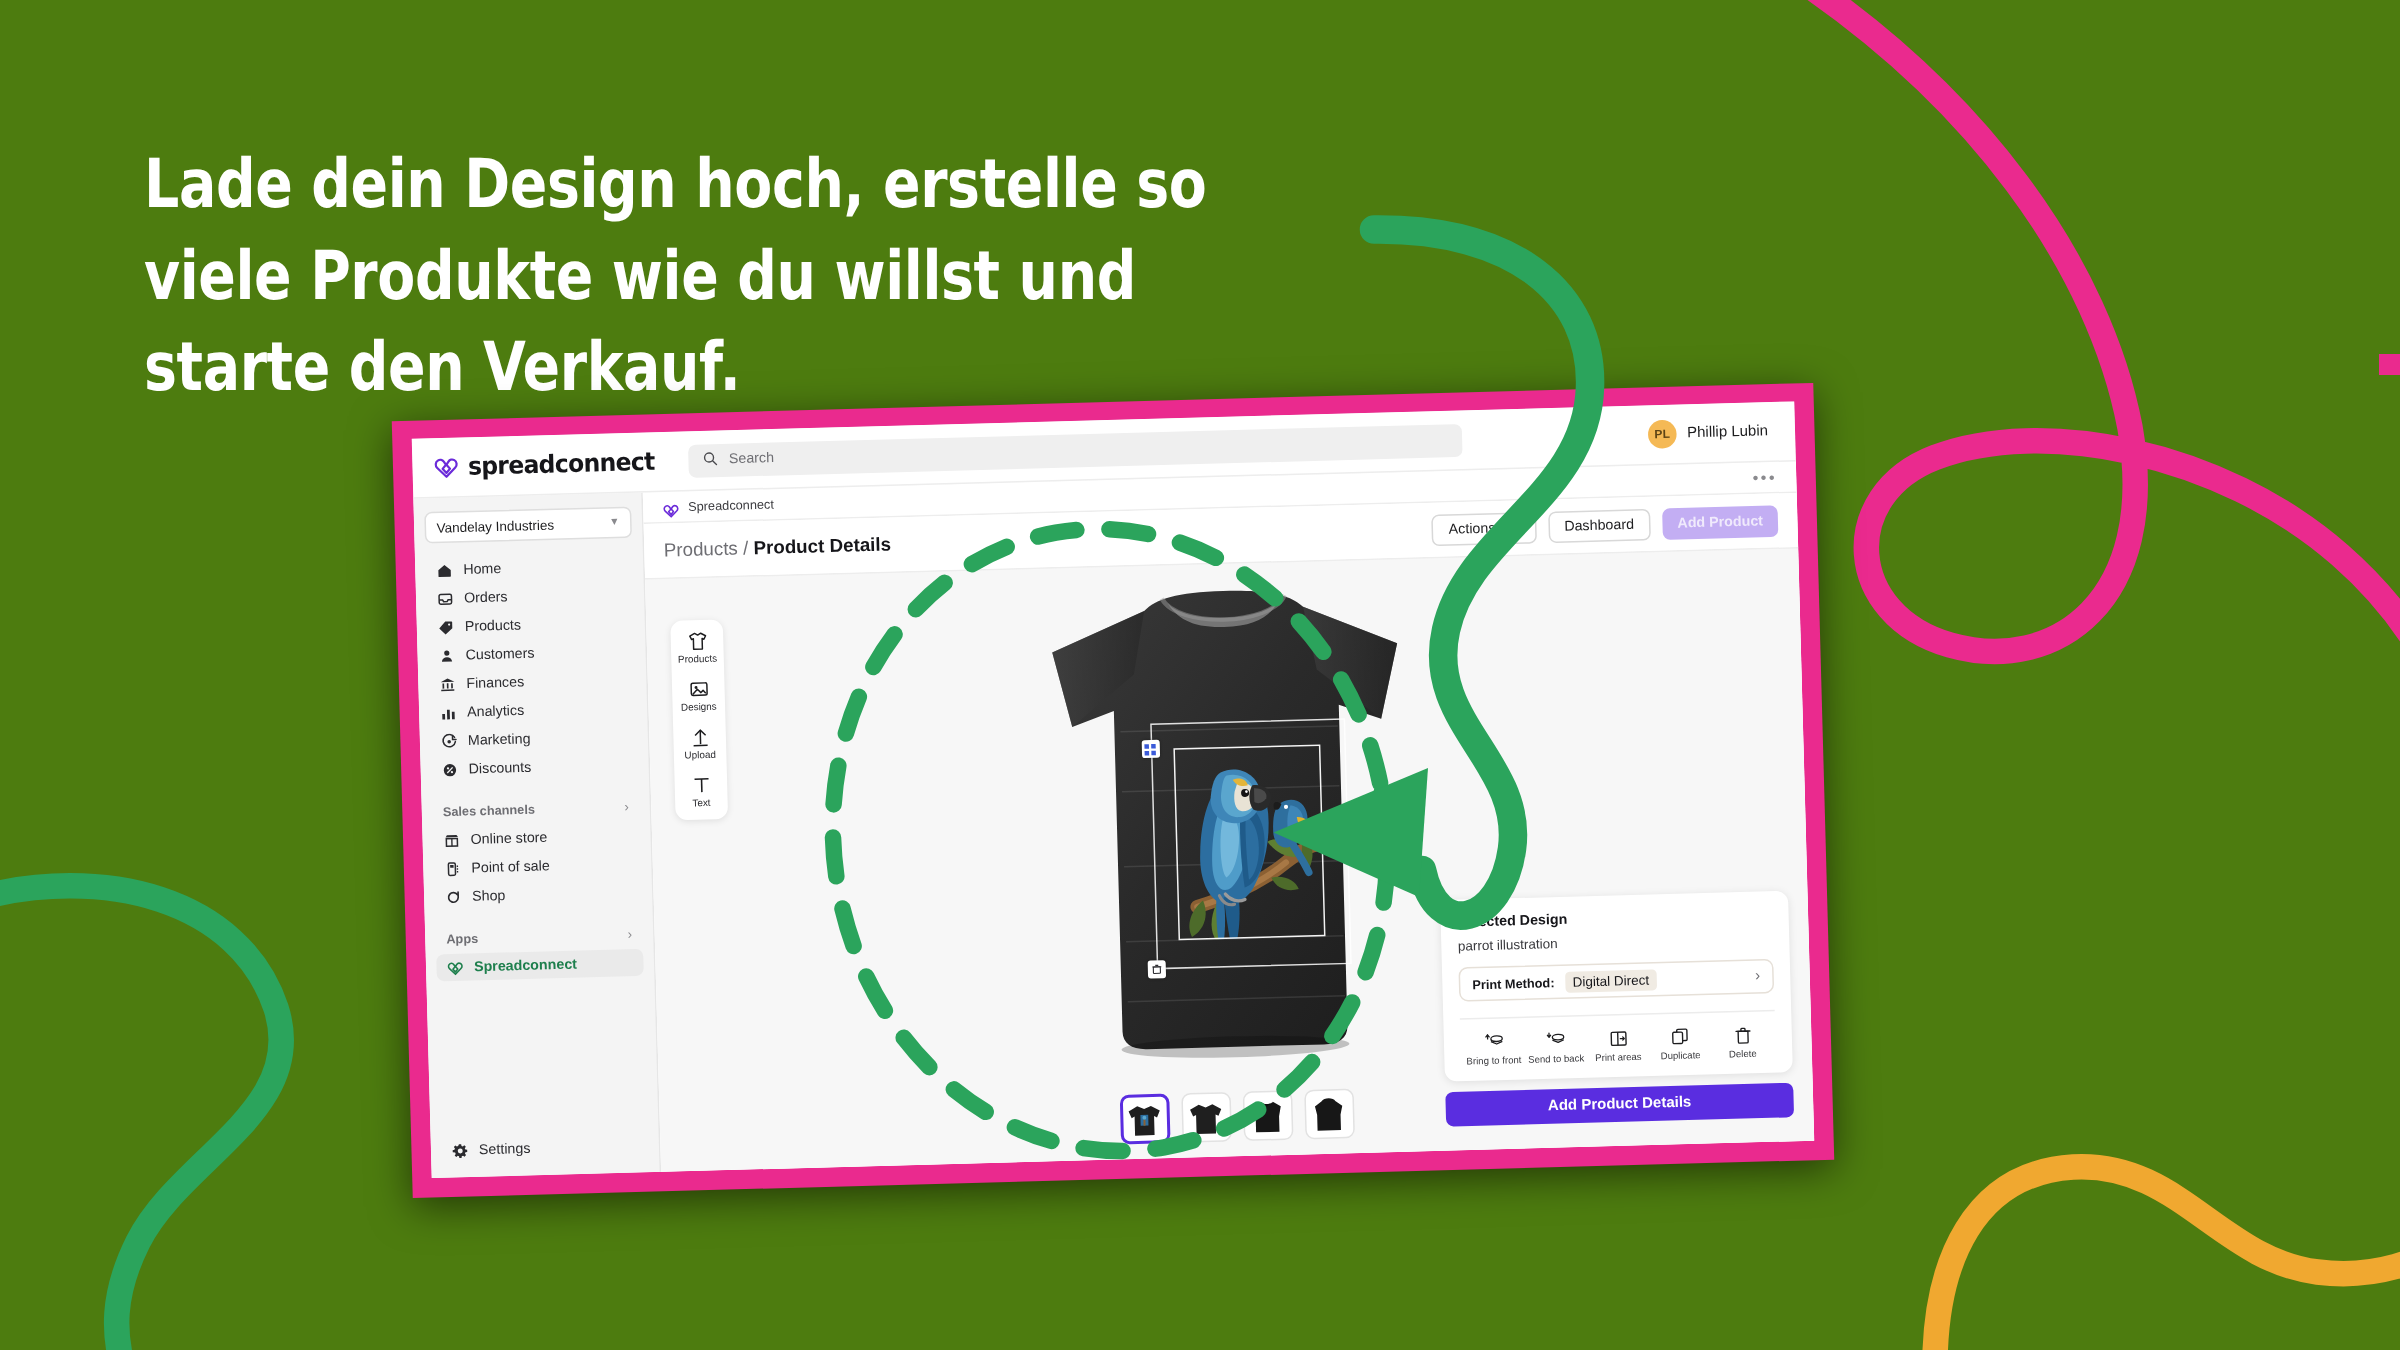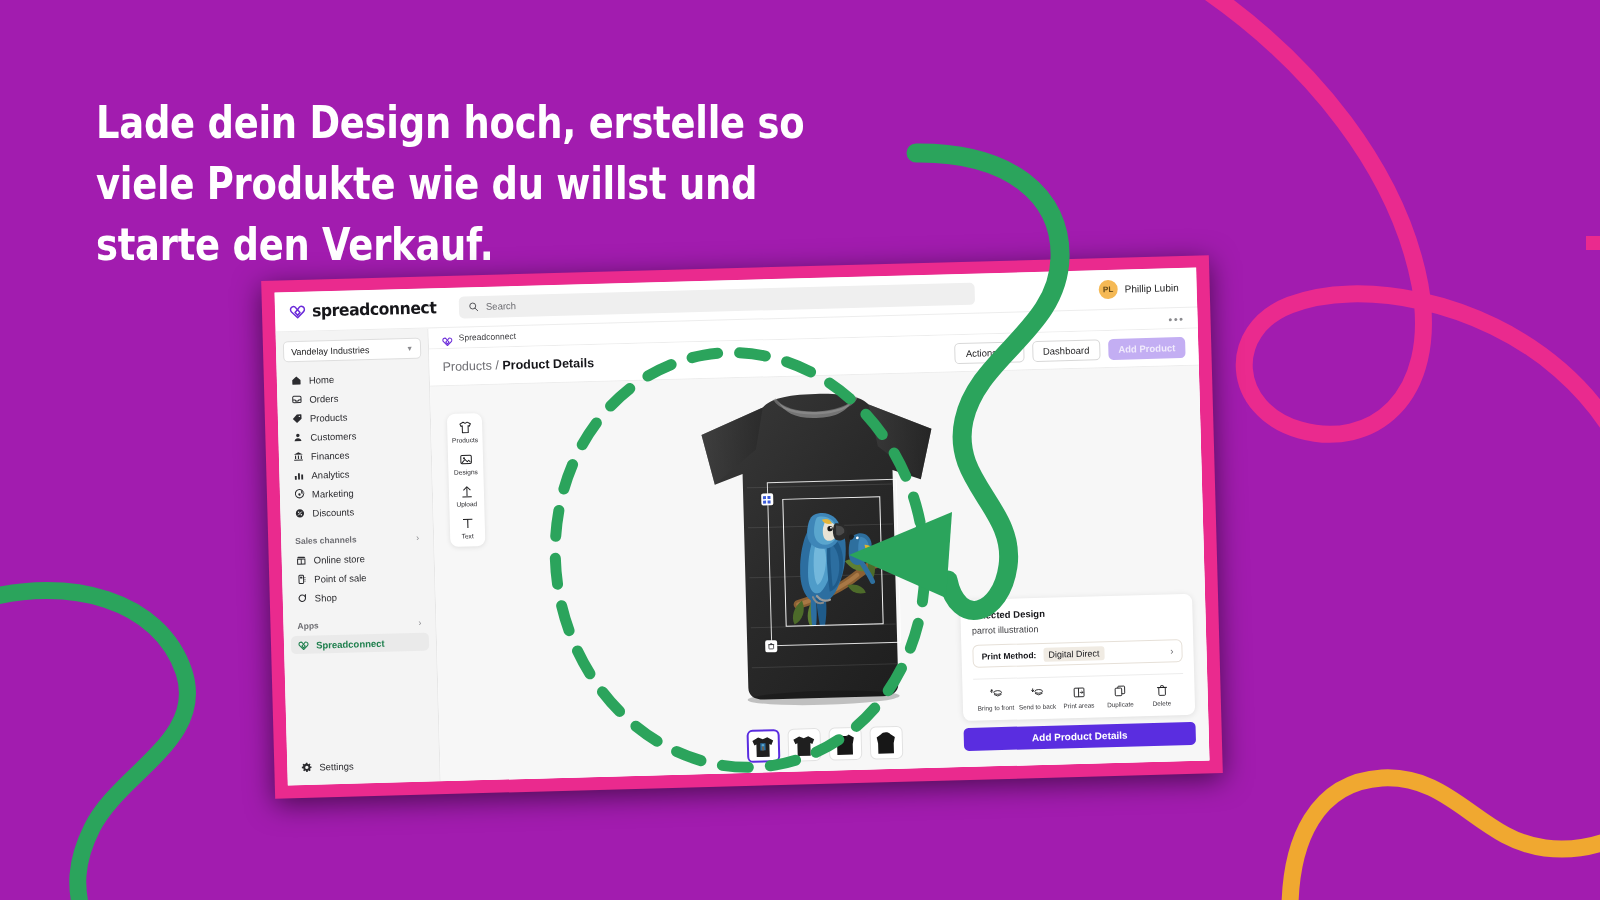--- a/index.html
+++ b/index.html
@@ -2,21 +2,21 @@
 <html><head>
 <meta charset="utf-8">
 <style>
   * { box-sizing: border-box; margin: 0; padding: 0; }
   html, body {
     width: 1600px; height: 900px;
     background: #000000;
     font-family: "Liberation Sans", sans-serif;
     overflow: hidden;
   }
-  #stage { position: relative; width: 1600px; height: 900px; background: #a21caf; overflow: hidden; }
+  #stage { position: relative; width: 1600px; height: 900px; background: #4d7c0f; overflow: hidden; }
 
   
   .deco { position: absolute; top: 0; left: 0; width: 1600px; height: 900px; pointer-events: none; }
   .deco.under { z-index: 1; }
   .deco.over  { z-index: 40; }
 
   
   #headline {
     position: absolute; left: 96px; top: 92px; width: 880px; z-index: 5;
     color: #ffffff;

